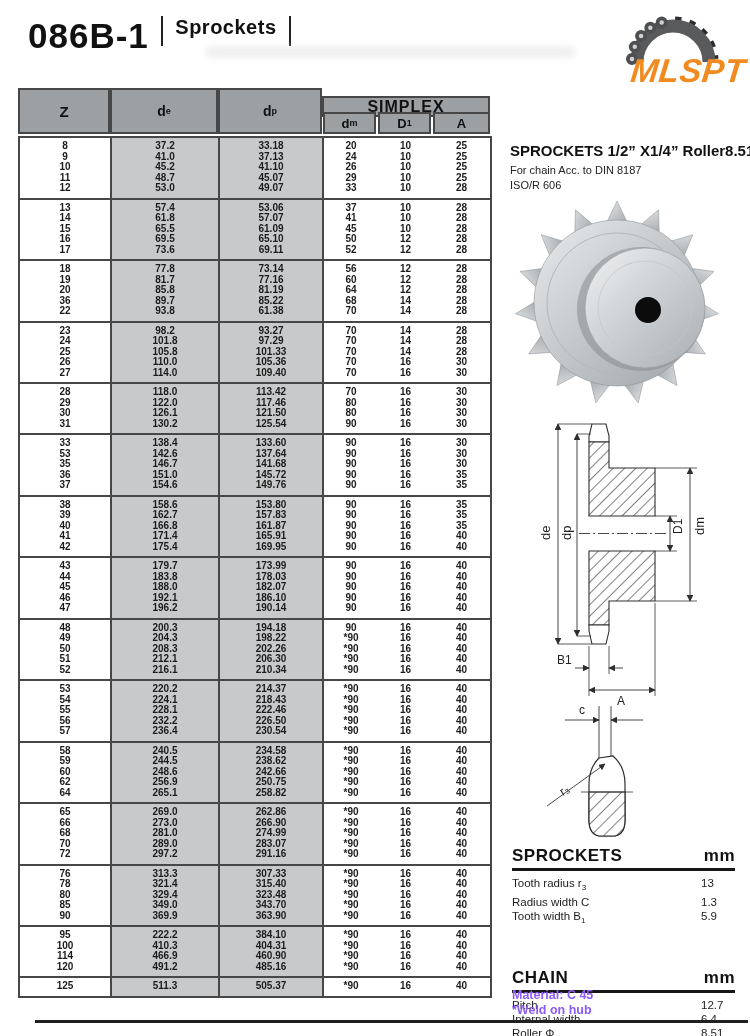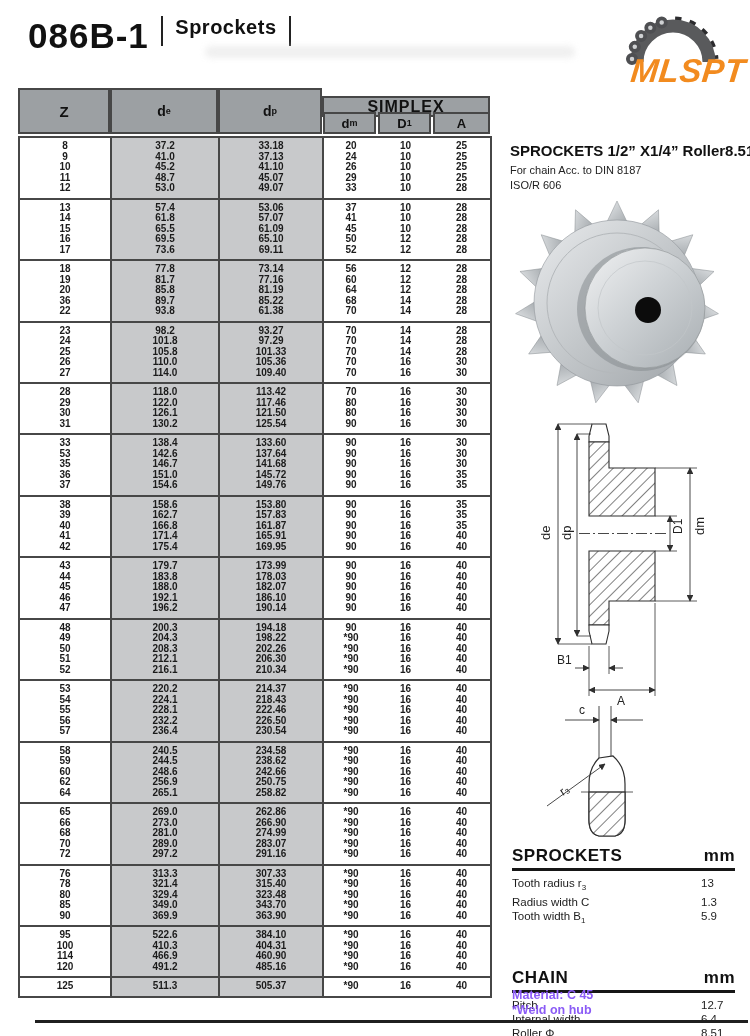--- a/index.html
+++ b/index.html
@@ -659,21 +659,21 @@
             <td class="c1">369.9</td>
             <td class="c2">363.90</td>
             <td class="c3">*90</td>
             <td class="c4">16</td>
             <td class="c5">40</td>
           </tr>
         </tbody>
         <tbody>
           <tr>
             <td class="c0">95</td>
-            <td class="c1">522.6</td>
+            <td class="c1">222.2</td>
             <td class="c2">384.10</td>
             <td class="c3">*90</td>
             <td class="c4">16</td>
             <td class="c5">40</td>
           </tr>
           <tr>
             <td class="c0">100</td>
             <td class="c1">410.3</td>
             <td class="c2">404.31</td>
             <td class="c3">*90</td>

